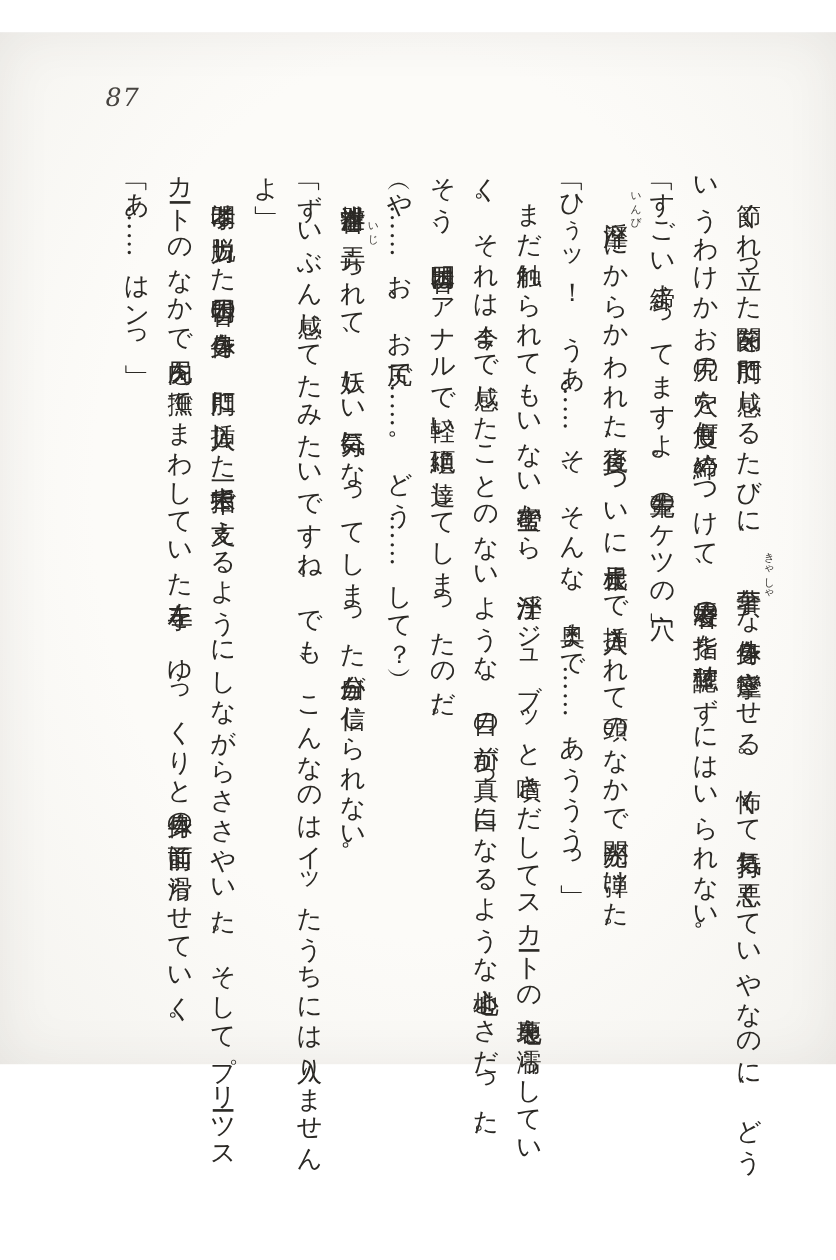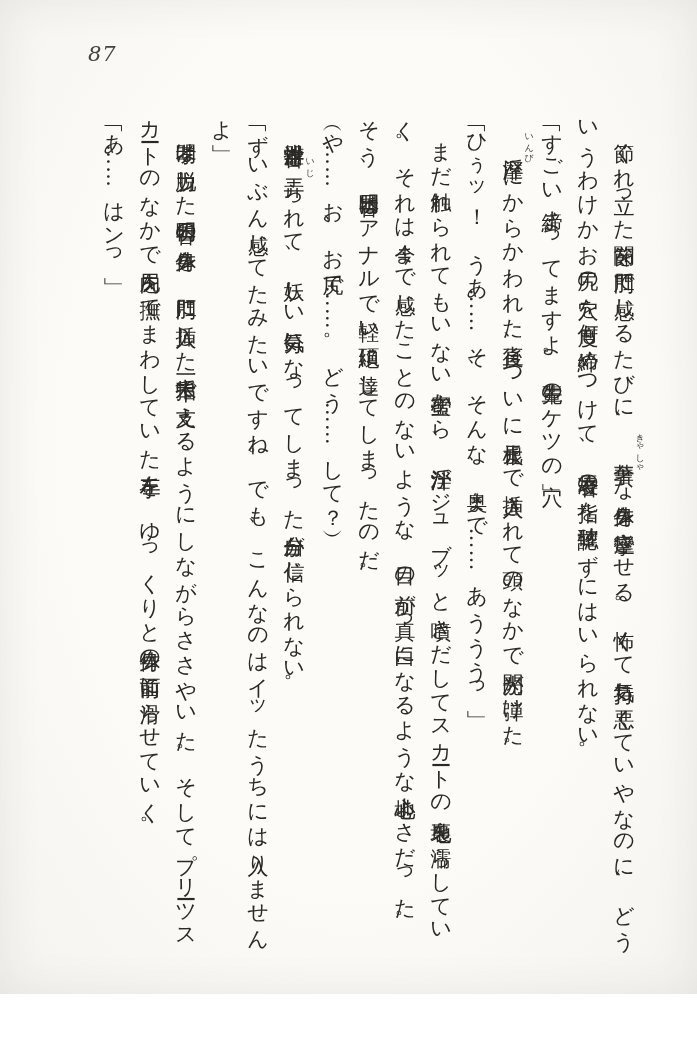--- a/index.html
+++ b/index.html
@@ -5,23 +5,24 @@
   html, body {
     margin: 0;
     padding: 0;
     width: 697px;
     height: 1050px;
     overflow: hidden;
   }
   .page {
     position: relative;
     width: 697px;
-    height: 994px;
+    height: 860px;
     background: radial-gradient(ellipse at 50% 45%, #fcfbf8 55%, #f4f3ef 100%);
     box-shadow: inset 0 0 45px rgba(60,55,45,0.08);
+    margin-top: 27px;
   }
   .page-number {
     position: absolute;
     top: 42px;
     left: 88px;
     font-family: "DejaVu Serif", "Liberation Serif", serif;
     font-style: italic;
     font-size: 21px;
     letter-spacing: 1px;
     color: #474440;

